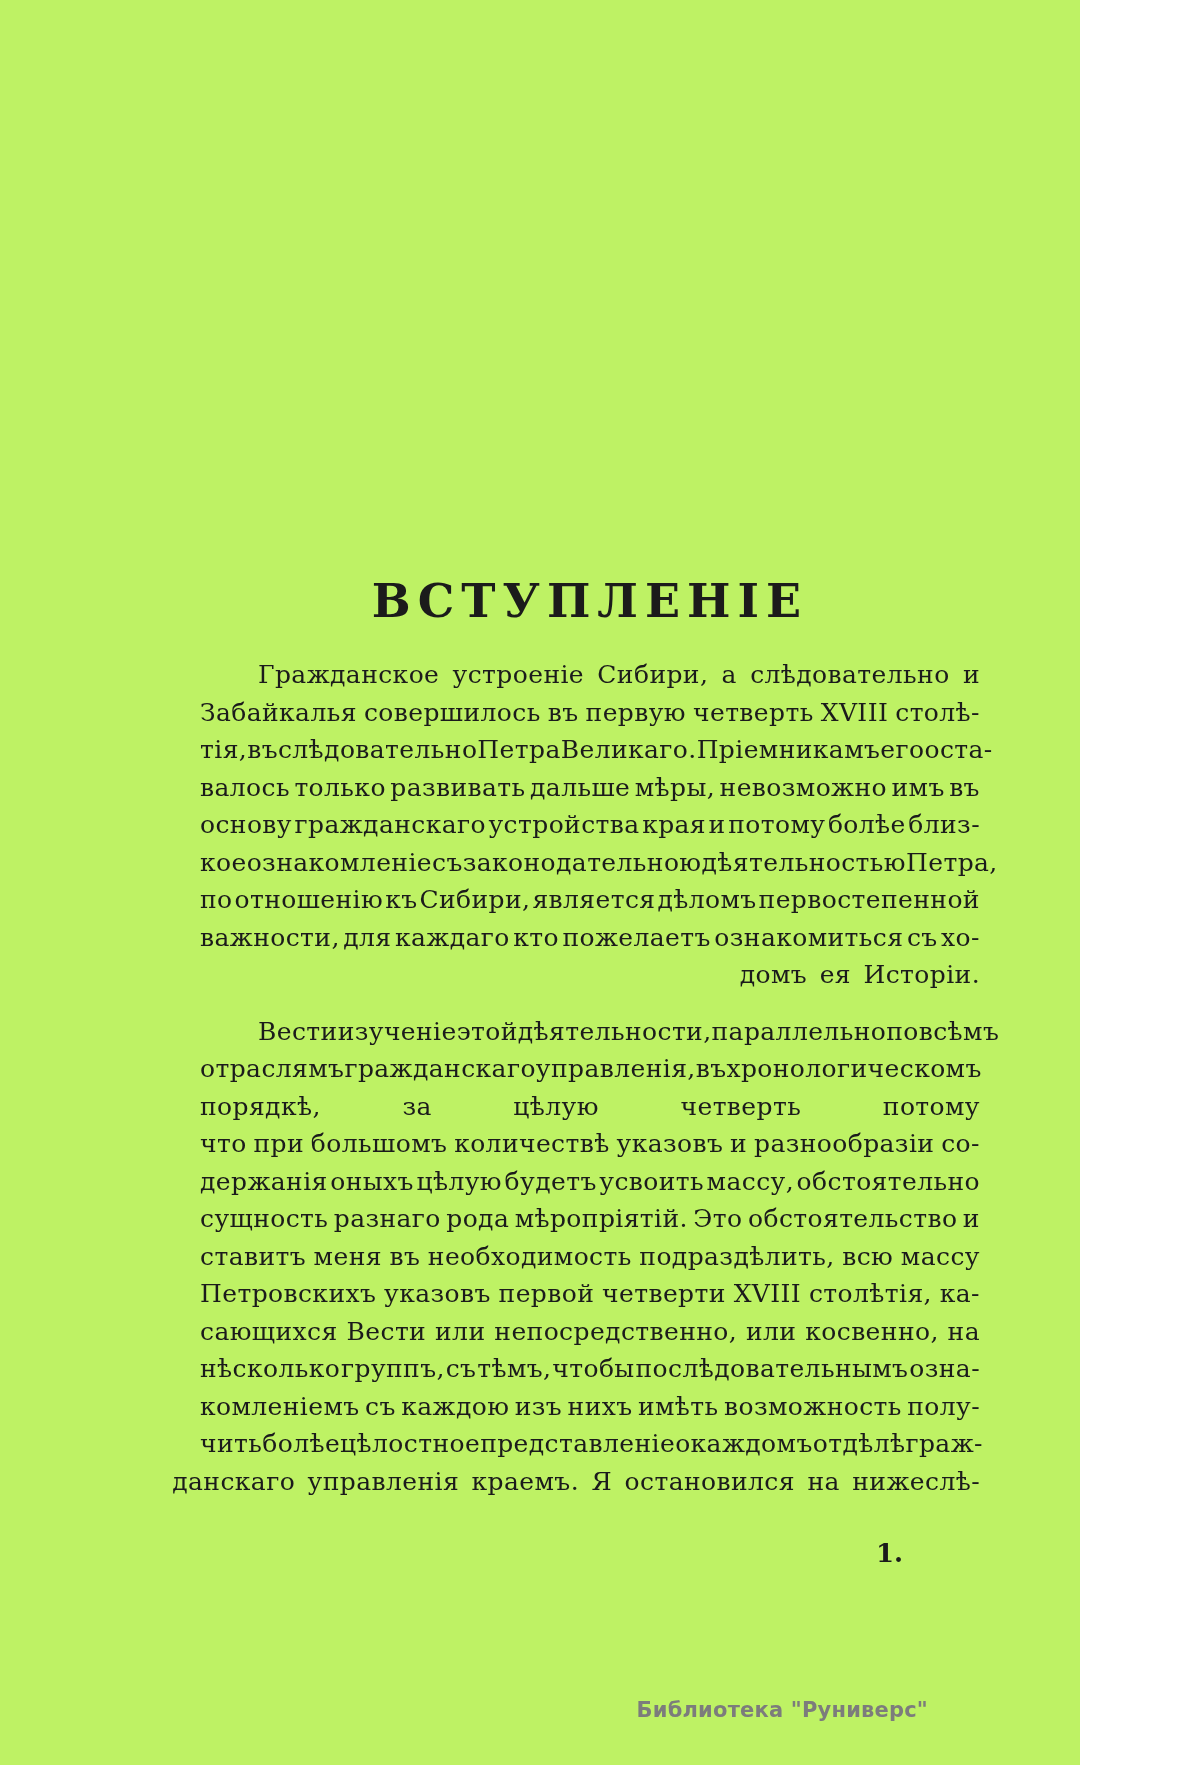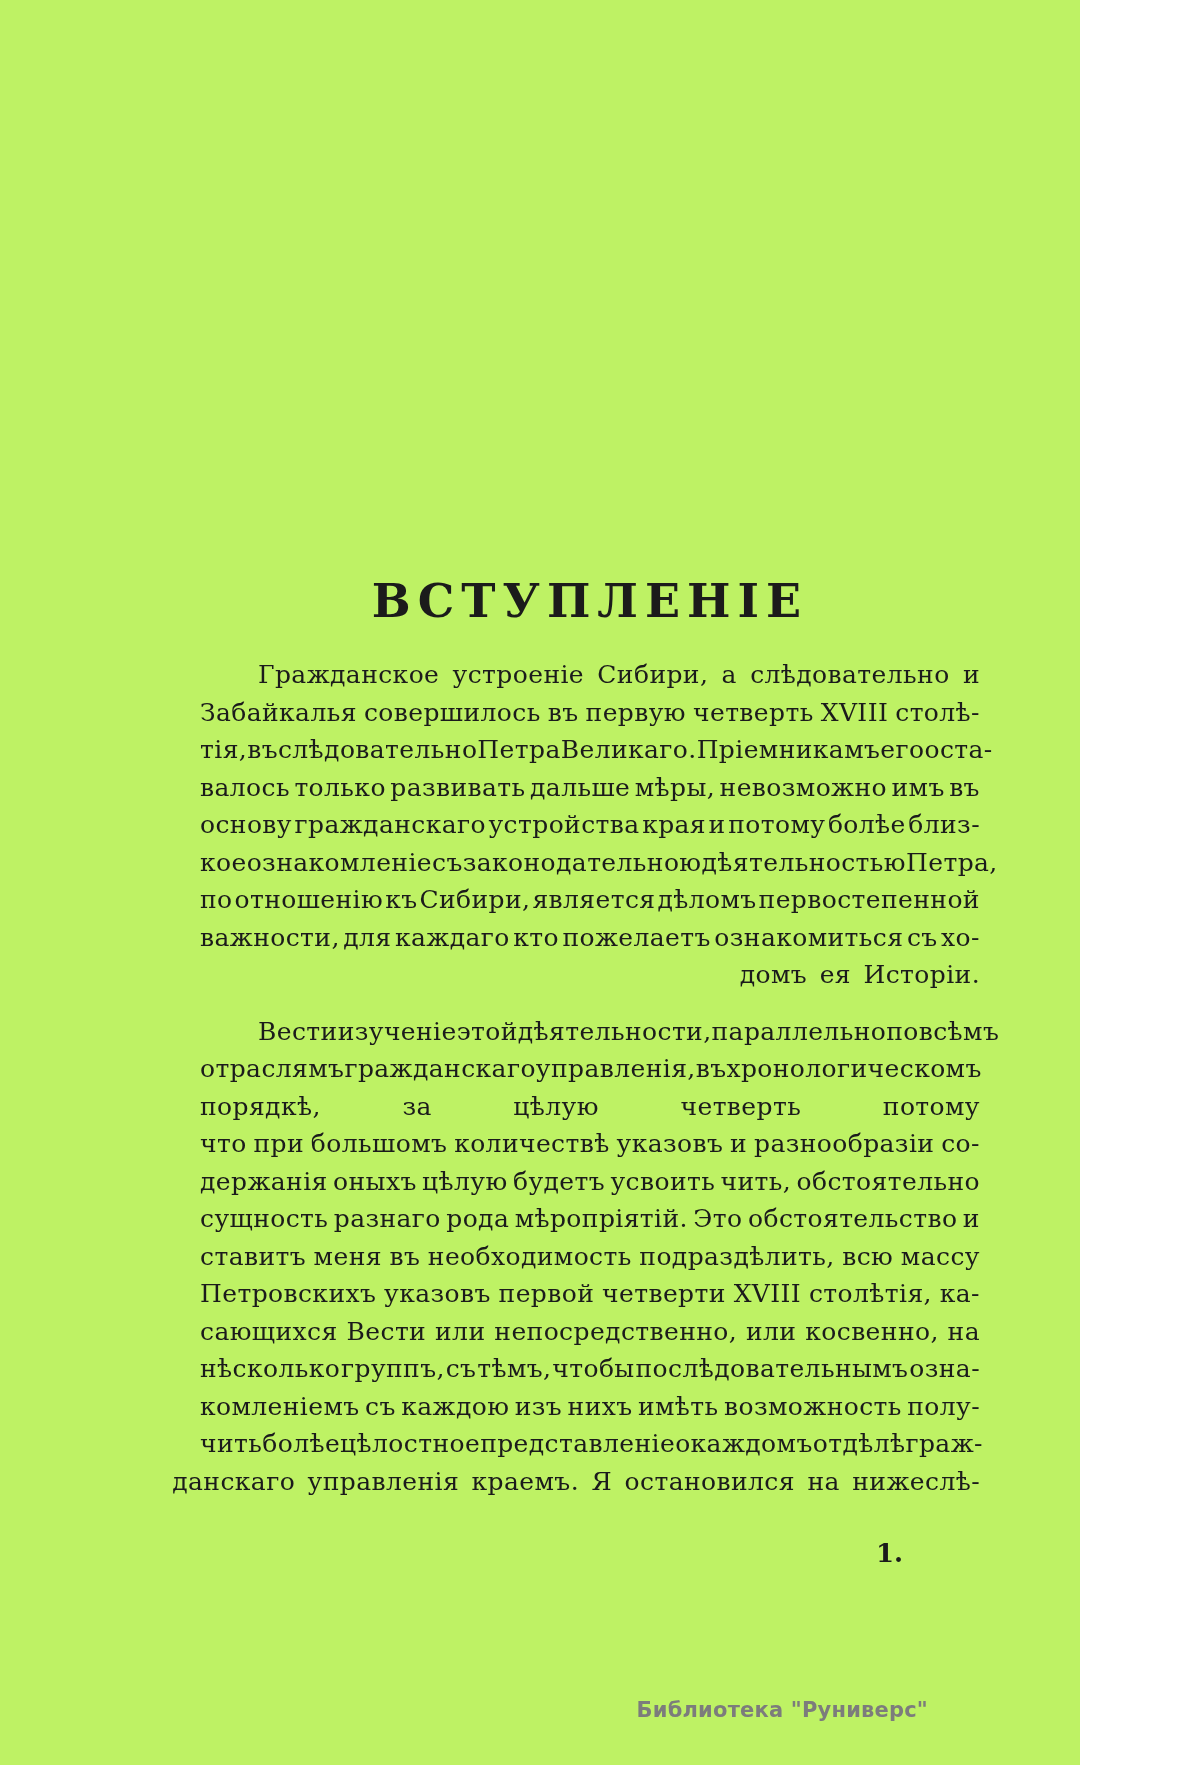--- a/index.html
+++ b/index.html
@@ -177,21 +177,21 @@
           <span>и</span>
           <span>разнообразіи</span>
           <span>со-</span>
         </div>
         <div class="line">
           <span>держанія</span>
           <span>оныхъ</span>
           <span>цѣлую</span>
           <span>будетъ</span>
           <span>усвоить</span>
-          <span>чить,</span>
+          <span>массу,</span>
           <span>обстоятельно</span>
         </div>
         <div class="line">
           <span>сущность</span>
           <span>разнаго</span>
           <span>рода</span>
           <span>мѣропріятій.</span>
           <span>Это</span>
           <span>обстоятельство</span>
           <span>и</span>

